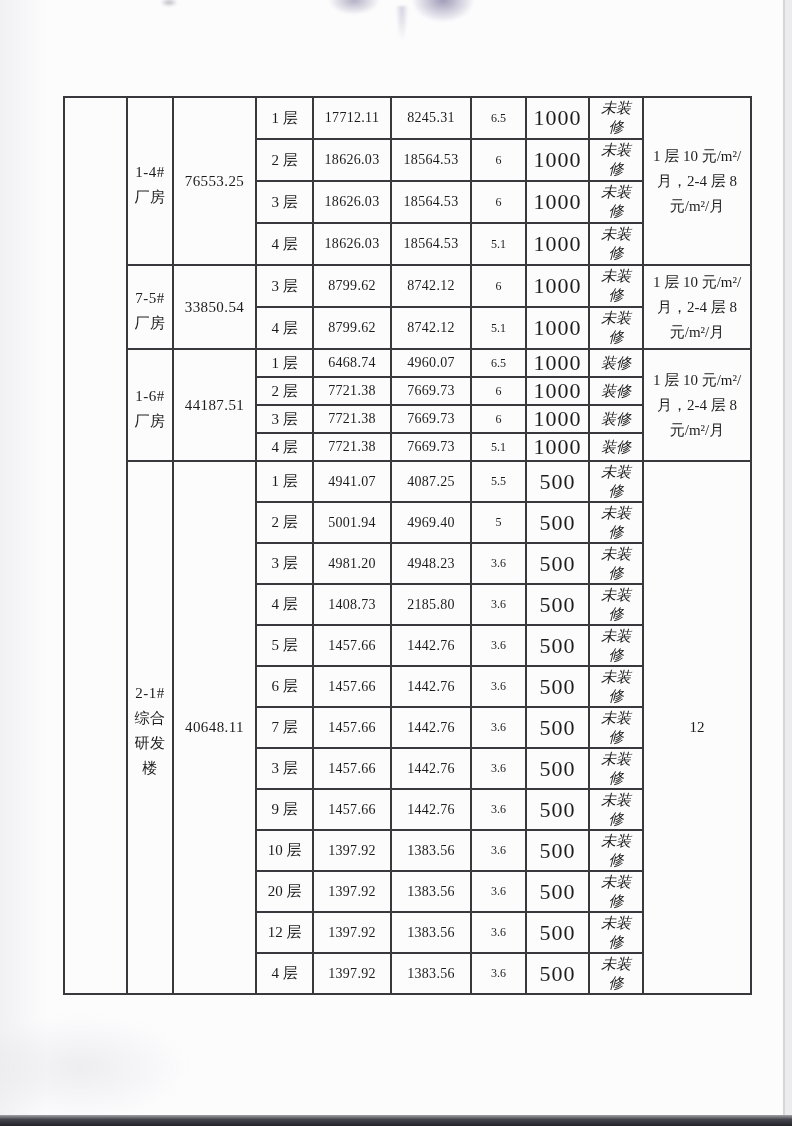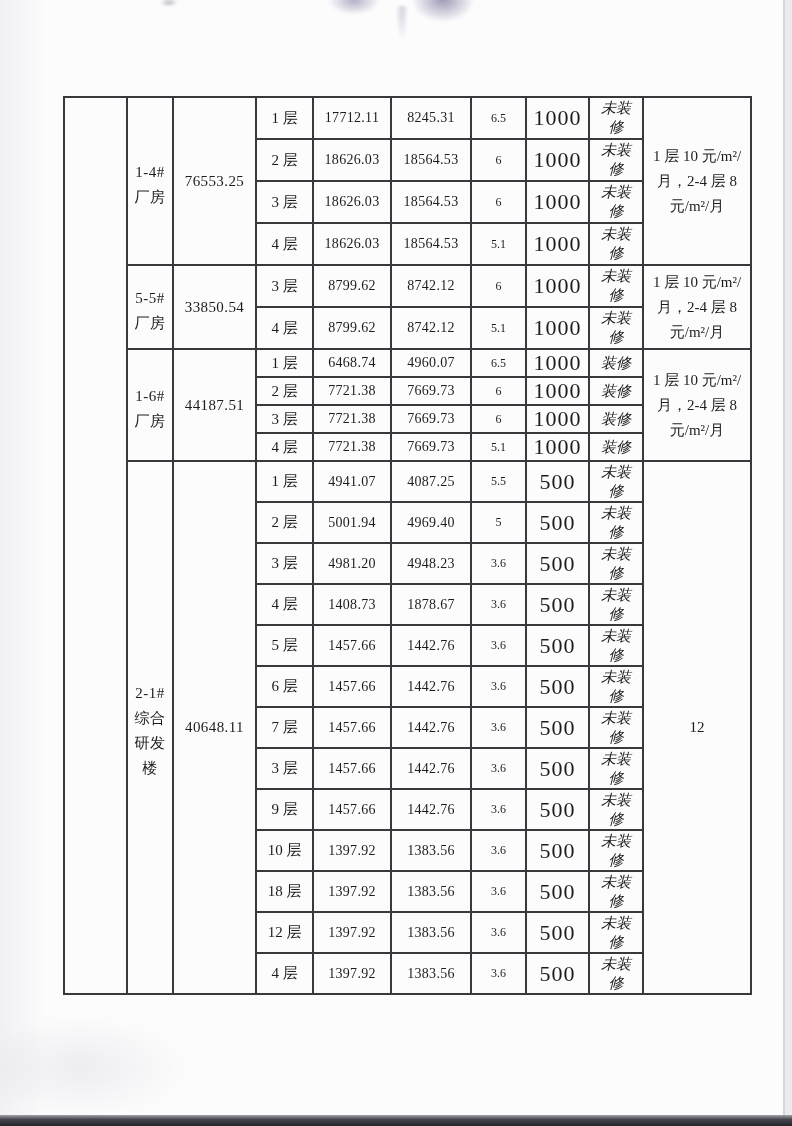--- a/index.html
+++ b/index.html
@@ -147,21 +147,21 @@
     <tr class="rA">
       <td class="c-floor">4 层</td>
       <td class="c-a1">18626.03</td>
       <td class="c-a2">18564.53</td>
       <td class="c-h">5.1</td>
       <td class="c-cap">1000</td>
       <td class="c-st"><span class="st">未装修</span></td>
     </tr>
 
     <tr class="rB">
-      <td class="c-bld" rowspan="2"><span class="bld">5-5# 厂房</span></td>
+      <td class="c-bld" rowspan="2"><span class="bld">7-5# 厂房</span></td>
       <td class="c-tot" rowspan="2">33850.54</td>
       <td class="c-floor">3 层</td>
       <td class="c-a1">8799.62</td>
       <td class="c-a2">8742.12</td>
       <td class="c-h">6</td>
       <td class="c-cap">1000</td>
       <td class="c-st"><span class="st">未装修</span></td>
       <td class="c-note" rowspan="2"><span class="note">1 层 10 元/m²/月，2-4 层 8 元/m²/月</span></td>
     </tr>
     <tr class="rB">
@@ -232,21 +232,21 @@
       <td class="c-floor">3 层</td>
       <td class="c-a1">4981.20</td>
       <td class="c-a2">4948.23</td>
       <td class="c-h">3.6</td>
       <td class="c-cap">500</td>
       <td class="c-st"><span class="st">未装修</span></td>
     </tr>
     <tr class="rD">
       <td class="c-floor">4 层</td>
       <td class="c-a1">1408.73</td>
-      <td class="c-a2">1878.67</td>
+      <td class="c-a2">2185.80</td>
       <td class="c-h">3.6</td>
       <td class="c-cap">500</td>
       <td class="c-st"><span class="st">未装修</span></td>
     </tr>
     <tr class="rD">
       <td class="c-floor">5 层</td>
       <td class="c-a1">1457.66</td>
       <td class="c-a2">1442.76</td>
       <td class="c-h">3.6</td>
       <td class="c-cap">500</td>
@@ -286,21 +286,21 @@
     </tr>
     <tr class="rD">
       <td class="c-floor">10 层</td>
       <td class="c-a1">1397.92</td>
       <td class="c-a2">1383.56</td>
       <td class="c-h">3.6</td>
       <td class="c-cap">500</td>
       <td class="c-st"><span class="st">未装修</span></td>
     </tr>
     <tr class="rD">
-      <td class="c-floor">18 层</td>
+      <td class="c-floor">20 层</td>
       <td class="c-a1">1397.92</td>
       <td class="c-a2">1383.56</td>
       <td class="c-h">3.6</td>
       <td class="c-cap">500</td>
       <td class="c-st"><span class="st">未装修</span></td>
     </tr>
     <tr class="rD">
       <td class="c-floor">12 层</td>
       <td class="c-a1">1397.92</td>
       <td class="c-a2">1383.56</td>

